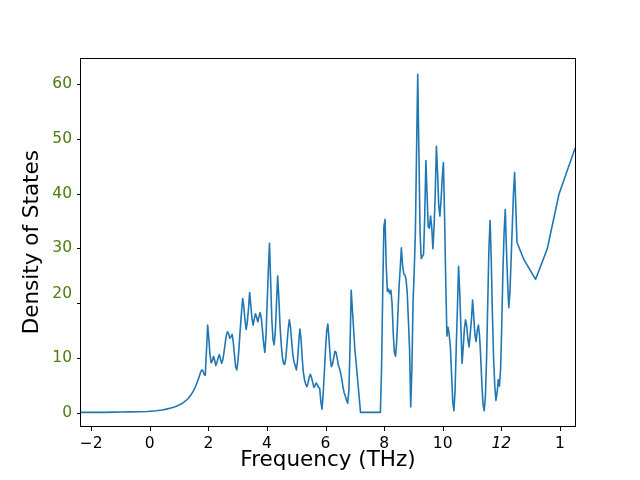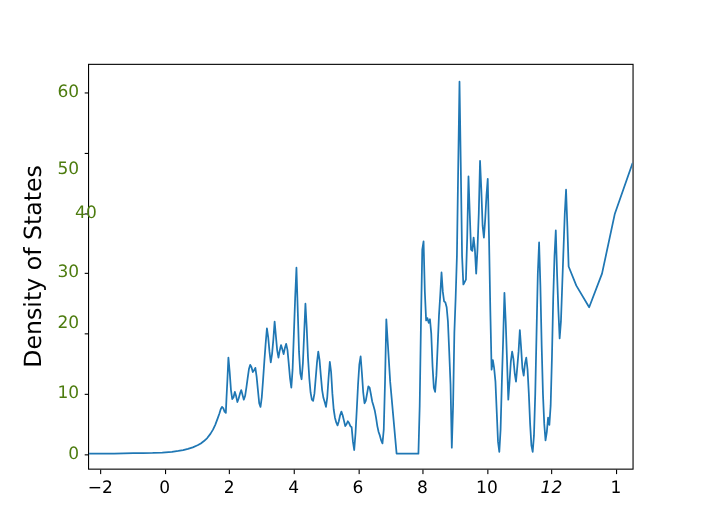--- a/index.html
+++ b/index.html
@@ -103,23 +103,23 @@
   <div id="yticks-container">
       <div class="tickmark tick-y" style="left: 76.5px; top: 412.942px;"></div>
       <div class="ytick-label" style="right: 568px; top: 402.942px;">0</div>
       <div class="tickmark tick-y" style="left: 76.5px; top: 358.106px;"></div>
       <div class="ytick-label" style="right: 568px; top: 348.106px;">10</div>
       <div class="tickmark tick-y" style="left: 76.5px; top: 303.269px;"></div>
       <div class="ytick-label" style="right: 568px; top: 284px;">20</div>
       <div class="tickmark tick-y" style="left: 76.5px; top: 248.432px;"></div>
       <div class="ytick-label" style="right: 568px; top: 238.432px;">30</div>
       <div class="tickmark tick-y" style="left: 76.5px; top: 193.595px;"></div>
-      <div class="ytick-label" style="right: 552px; top: 183.595px;">40</div>
+      <div class="ytick-label" style="right: 568px; top: 183.595px;">40</div>
       <div class="tickmark tick-y" style="left: 76.5px; top: 138.758px;"></div>
-      <div class="ytick-label" style="right: 568px; top: 128.758px; margin-top: 15px;">50</div>
+      <div class="ytick-label" style="right: 568px; top: 128.758px;">50</div>
       <div class="tickmark tick-y" style="left: 76.5px; top: 83.9217px;"></div>
       <div class="ytick-label" style="right: 568px; top: 73.9217px;">60</div>
     </div>
 
   <div id="xticks-container">
       <div class="tickmark tick-x" style="left: 91.1329px; top: 427.2px;"></div>
       <div class="xtick-label" style="left: 66.1329px; width: 50px; top: 434.2px;">−2</div>
       <div class="tickmark tick-x" style="left: 149.727px; top: 427.2px;"></div>
       <div class="xtick-label" style="left: 124.727px; width: 50px; top: 434.2px;">0</div>
       <div class="tickmark tick-x" style="left: 208.321px; top: 427.2px;"></div>
@@ -132,14 +132,15 @@
       <div class="xtick-label" style="left: 359.104px; width: 50px; top: 434.2px;">8</div>
       <div class="tickmark tick-x" style="left: 442.698px; top: 427.2px;"></div>
       <div class="xtick-label" style="left: 417.698px; width: 50px; top: 434.2px;">10</div>
       <div class="tickmark tick-x" style="left: 501.292px; top: 427.2px;"></div>
       <div class="xtick-label" style="left: 476.292px; width: 50px; top: 434.2px; font-style: italic;">12</div>
       <div class="tickmark tick-x" style="left: 559.887px; top: 427.2px;"></div>
       <div class="xtick-label" style="left: 534.887px; width: 50px; top: 434.2px;">1</div>
     </div>
 
   <div id="ylabel">Density of States</div>
+  <div id="xlabel">Frequency (THz)</div>
 
 </div>
 
 </body></html>

